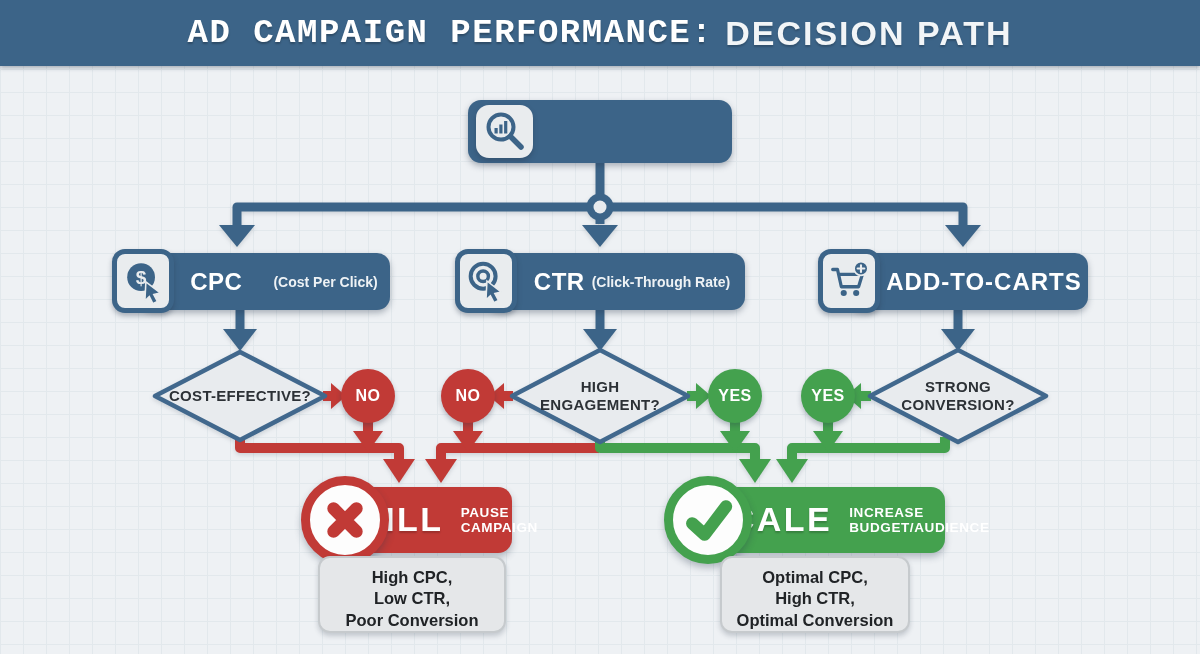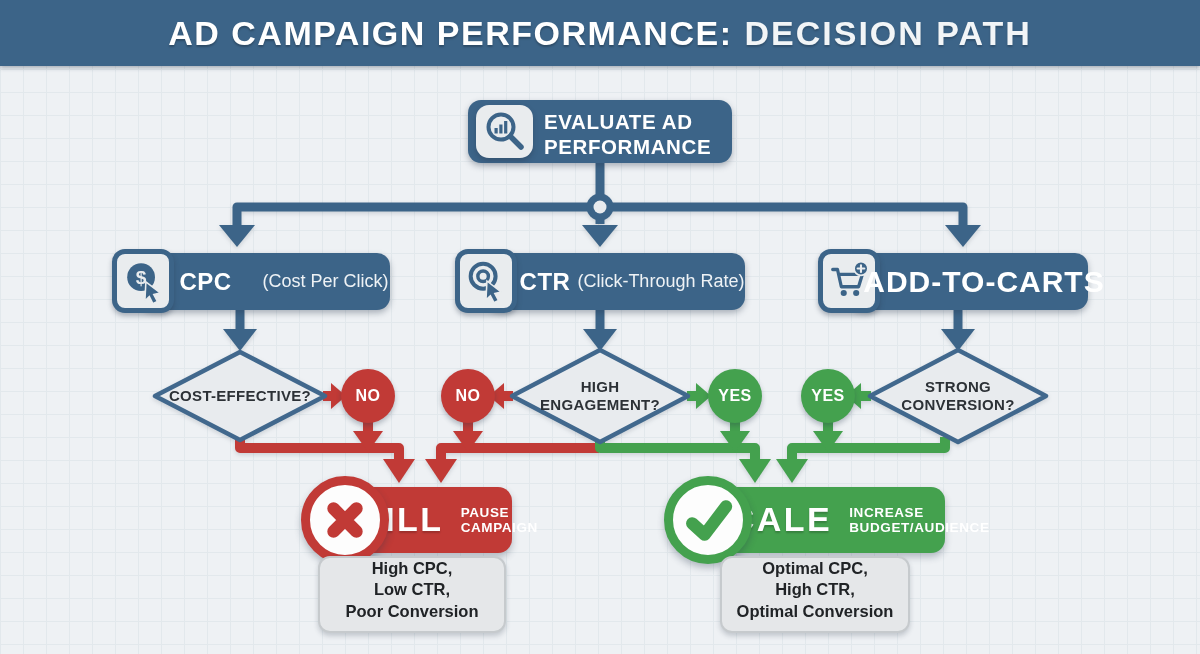--- a/index.html
+++ b/index.html
@@ -11,52 +11,52 @@
   #stage{
     position:relative; width:1200px; height:654px; background-color:var(--bg);
     background-image:linear-gradient(#e2e8ec 1px, transparent 1px),
                      linear-gradient(90deg,#e2e8ec 1px, transparent 1px);
     background-size:23px 23px;
   }
   .abs{position:absolute;}
   
   #header{left:0; top:0; width:1200px; height:66px; background:var(--blue);
     display:flex; align-items:center; justify-content:center; box-shadow:0 2px 4px rgba(40,55,75,.35);}
-  #header .t-strong{color:#fff; font-size:34px; font-weight:800; letter-spacing:1.5px; text-shadow:0 2px 2px rgba(0,0,0,.25);}
+  #header .t-strong{color:#fff; font-size:34px; font-weight:800; letter-spacing:1.5px; text-shadow:0 2px 2px rgba(0,0,0,.25);font-family:Liberation Mono, monospace;}
   #header .t-light{color:#f2f5f7; font-size:34px; font-weight:700; letter-spacing:2px; margin-left:12px; text-shadow:0 2px 2px rgba(0,0,0,.2);}
   
   #connectors{left:0; top:0; filter:drop-shadow(0 2px 2px rgba(50,65,85,.18));}
   .st-blue{stroke:var(--blue);} .f-blue{fill:var(--blue);}
   .st-red{stroke:var(--red);}   .f-red{fill:var(--red);}
   .st-green{stroke:var(--green);} .f-green{fill:var(--green);}
   .diamond{fill:var(--diamond_fill); stroke:var(--diamond_border);}
   
   .bluebox{background:var(--blue); border-radius:13px; box-shadow:0 3px 6px rgba(40,55,75,.35);}
   .iconbox{background:var(--panel); border-radius:13px; display:flex; align-items:center; justify-content:center;
     box-shadow:0 3px 5px rgba(40,55,75,.35);}
   .iconbox.bordered{border:5px solid var(--blue);}
   .node-label{color:#fff; display:flex; align-items:center; justify-content:center; white-space:nowrap;}
   .abbr{font-weight:800; font-size:24px; letter-spacing:.5px;}
-  .detail{font-weight:400; font-size:18px; margin-left:7px; color:#eef2f5;}
+  .detail{font-weight:700; font-size:14px; margin-left:7px; color:#eef2f5;}
   .root-label{color:#fff; font-size:20.5px; font-weight:800; letter-spacing:.6px; line-height:1.2; white-space:pre-line;}
   .dlabel{display:flex; align-items:center; justify-content:center; text-align:center;
     font-size:15px; font-weight:800; color:#2c3136; letter-spacing:.3px; line-height:1.2; white-space:pre-line;}
   .badge{width:54px; height:54px; border-radius:50%; display:flex; align-items:center; justify-content:center;
     color:#fff; font-size:16px; font-weight:800; letter-spacing:.5px; box-shadow:0 3px 5px rgba(40,55,75,.3);}
   .badge.no{background:var(--red);} .badge.yes{background:var(--green);}
   .outcome-rect{border-radius:14px; height:66px; box-shadow:0 4px 7px rgba(40,55,75,.3);
     display:flex; flex-direction:row; align-items:center; justify-content:center; color:#fff;}
   .outcome-rect.red{background:var(--red);} .outcome-rect.green{background:var(--green);}
   .outcome-title{font-size:34px; font-weight:800; letter-spacing:2.5px; line-height:1.05; text-shadow:0 2px 2px rgba(0,0,0,.2);}
   .outcome-sub{font-size:13.5px; font-weight:800; letter-spacing:.6px;margin-left:17px;}
   .outcome-circle{width:88px; height:88px; border-radius:50%; background:#fdfdfd;
     display:flex; align-items:center; justify-content:center; box-shadow:0 4px 7px rgba(40,55,75,.3);}
   .outcome-circle.red{border:9px solid var(--red);} .outcome-circle.green{border:9px solid var(--green);}
   .note{background:#e5e7e9; border:2px solid #c6cacd; border-radius:12px; box-shadow:0 3px 5px rgba(40,55,75,.22);
-    display:flex; flex-direction:column; align-items:center; justify-content:flex-start;
+    display:flex; flex-direction:column; align-items:center; justify-content:flex-end;
     font-size:16.5px; font-weight:700; color:#202326; line-height:1.3; text-align:center;}
 </style>
 </head>
 <body>
 
 <div id="stage">
 
   <svg id="connectors" class="abs" width="1200" height="654" viewBox="0 0 1200 654">
 
     <g class="st-blue" stroke-width="9" fill="none" stroke-linejoin="round">
@@ -128,22 +128,20 @@
   <div class="abs bluebox" style="left:468px; top:100px; width:264px; height:63px;"></div>
   <div class="abs iconbox" style="left:476px; top:105px; width:57px; height:53px;">
     <svg width="42" height="42" viewBox="0 0 42 42">
       <circle cx="17" cy="16" r="12.5" fill="none" class="st-blue" stroke-width="4"></circle>
       <line x1="26.5" y1="25.5" x2="37" y2="36" class="st-blue" stroke-width="5.5" stroke-linecap="round"></line>
       <rect x="10.5" y="17" width="3.2" height="5.5" class="f-blue"></rect>
       <rect x="15.3" y="13.5" width="3.2" height="9" class="f-blue"></rect>
       <rect x="20.1" y="10" width="3.2" height="12.5" class="f-blue"></rect>
     </svg>
   </div>
-  <div class="abs root-label" style="left:544px; top:110px;">EVALUATE AD
-PERFORMANCE</div>
 
   <div class="abs bluebox" style="left:140px; top:253px; width:250px; height:57px;"></div>
   <div class="abs iconbox bordered" style="left:112px; top:249px; width:62px; height:64px;">
     <svg width="46" height="46" viewBox="0 0 48 48">
       <circle cx="22" cy="20" r="14.5" class="f-blue"></circle>
       <text x="22" y="27" font-size="20" font-weight="bold" fill="#e9ecee" text-anchor="middle" font-family="Liberation Sans, DejaVu Sans, sans-serif">$</text>
       <path d="M27,25 L42,36.5 L35.2,38 L39,45.2 L34.3,47.6 L30.6,40.3 L26,44.6 Z" class="f-blue" stroke="#e9ecee" stroke-width="1.6"></path>
     </svg>
   </div>
   <div class="abs node-label" style="left:180px; top:253px; width:208px; height:57px;gap:24px;">
@@ -168,21 +166,21 @@
   <div class="abs iconbox bordered" style="left:818px; top:249px; width:62px; height:64px;">
     <svg width="46" height="46" viewBox="0 0 48 48">
       <path d="M7,12 H12 L16,30 H34 L38,17 H14" fill="none" class="st-blue" stroke-width="3.4" stroke-linejoin="round" stroke-linecap="round"></path>
       <circle cx="18.5" cy="36.5" r="3.2" class="f-blue"></circle>
       <circle cx="31.5" cy="36.5" r="3.2" class="f-blue"></circle>
       <circle cx="36.5" cy="11" r="7.2" class="f-blue" stroke="#e9ecee" stroke-width="1.8"></circle>
       <path d="M36.5,7.5 V14.5 M33,11 H40" stroke="#e9ecee" stroke-width="2.2" stroke-linecap="round" fill="none"></path>
     </svg>
   </div>
   <div class="abs node-label" style="left:880px; top:253px; width:208px; height:57px;">
-    <span class="abbr" style="font-size:30px; letter-spacing:1px;">ADD-TO-CARTS</span>
+    <span class="abbr" style="font-size:24px; letter-spacing:1px;">ADD-TO-CARTS</span>
   </div>
 
   <div class="abs dlabel" style="left:160px; top:372px; width:160px; height:48px;">COST-EFFECTIVE?</div>
   <div class="abs dlabel" style="left:520px; top:368px; width:160px; height:56px;">HIGH
 ENGAGEMENT?</div>
   <div class="abs dlabel" style="left:878px; top:368px; width:160px; height:56px;">STRONG
 CONVERSION?</div>
 
   <div class="abs badge no" style="left:341px; top:369px;">NO</div>
   <div class="abs badge no" style="left:441px; top:369px;">NO</div>

